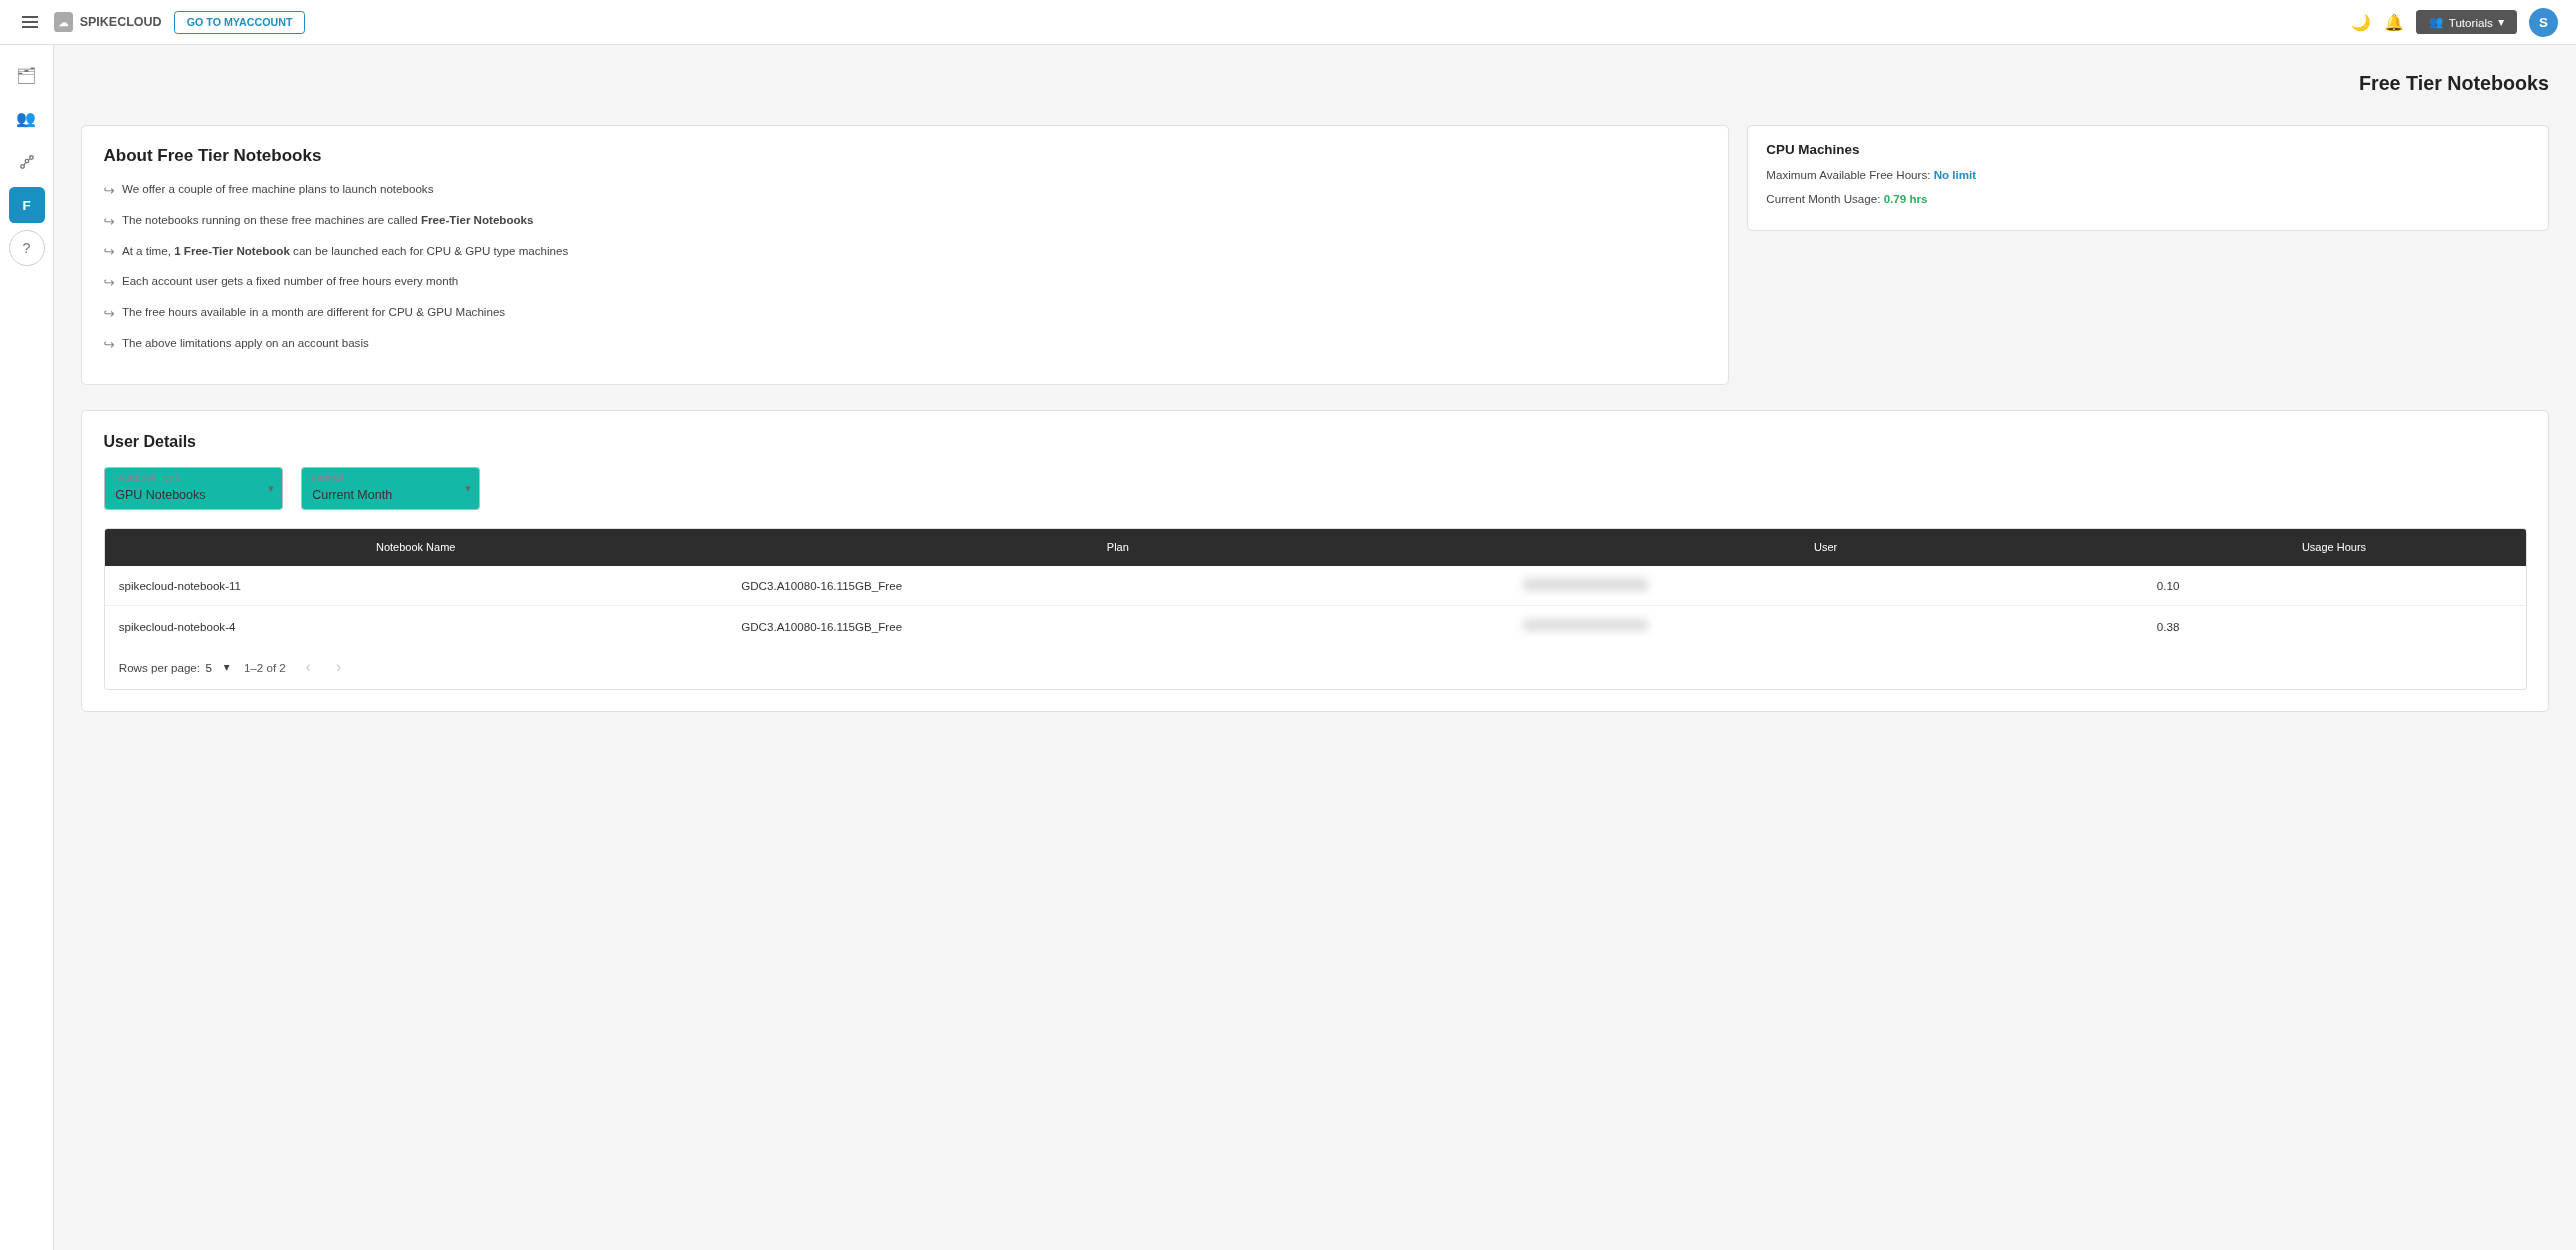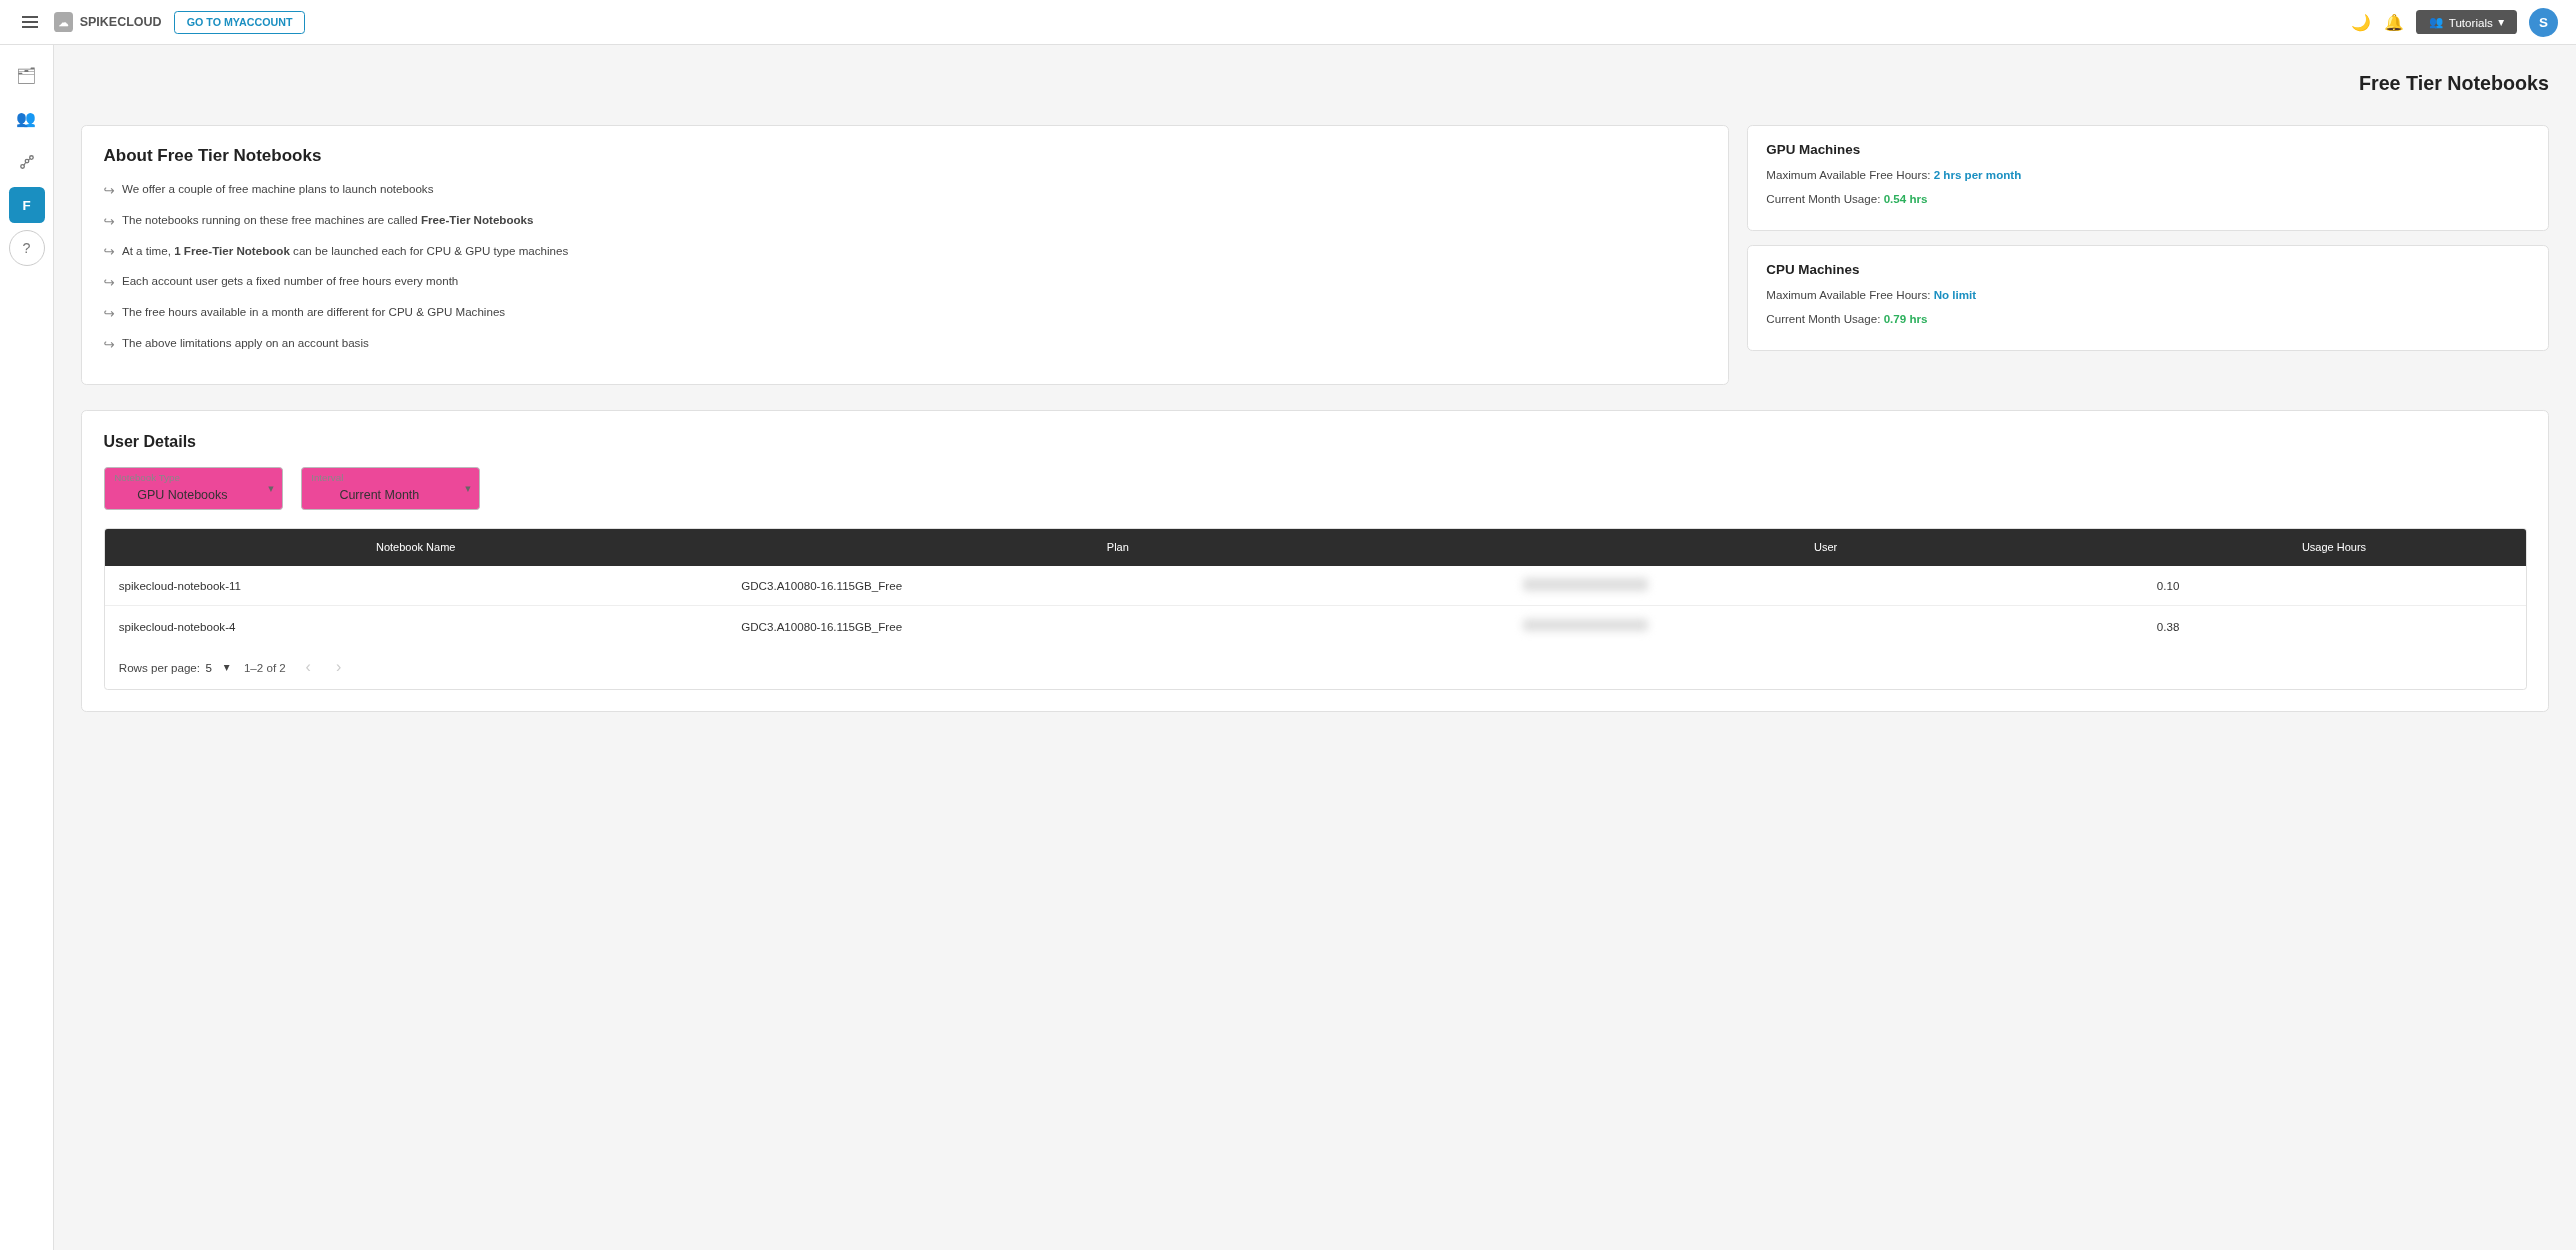--- a/index.html
+++ b/index.html
@@ -79,21 +79,21 @@
     .usage-section { background: #fff; border: 0.9px solid #e0e0e0; border-radius: 5.4px; padding: 21.5px; margin-bottom: 21.5px; }
     .usage-title { font-size: 16px; font-weight: 700; margin-bottom: 16px; color: #222; }
 
     .filters-row { display: flex; gap: 18px; margin-bottom: 18px; }
     .select-wrapper { position: relative; display: flex; flex-direction: column; }
     .select-label { font-size: 9.8px; color: #888; margin-bottom: 1.8px; position: absolute; top: 5.4px; left: 10.7px; z-index: 1; pointer-events: none; }
     .select-wrapper select {
       appearance: none; -webkit-appearance: none;
       border: 0.9px solid #bbb; border-radius: 3.6px;
       padding: 19.7px 32px 7.2px 10.7px; font-size: 12.5px; color: #333;
-      background: #ec4899; cursor: pointer; min-width: 179px; text-align: center;
+      background: #14b8a6; cursor: pointer; min-width: 179px;
     }
     .select-arrow {
       position: absolute; right: 9px; top: 50%; transform: translateY(-50%);
       pointer-events: none; color: #666; font-size: 10.7px;
     }
 
     
     .table-wrapper { border-radius: 3.6px; overflow: hidden; border: 0.9px solid #e0e0e0; }
     table { width: 100%; border-collapse: collapse; }
     thead tr { background: #2d2d2d; }
@@ -187,31 +187,20 @@
         <span class="bullet">↪</span>
         <span>The free hours available in a month are different for CPU &amp; GPU Machines</span>
       </div>
       <div class="info-item">
         <span class="bullet">↪</span>
         <span>The above limitations apply on an account basis</span>
       </div>
     </div>
 
     <div class="stats-col">
-      <div class="stat-card">
-        <h4>GPU Machines</h4>
-        <div class="stat-row">
-          <span>Maximum Available Free Hours:</span>
-          <span class="stat-val-blue">2 hrs per month</span>
-        </div>
-        <div class="stat-row">
-          <span>Current Month Usage:</span>
-          <span class="stat-val-green">0.54 hrs</span>
-        </div>
-      </div>
       <div class="stat-card">
         <h4>CPU Machines</h4>
         <div class="stat-row">
           <span>Maximum Available Free Hours:</span>
           <span class="stat-val-blue">No limit</span>
         </div>
         <div class="stat-row">
           <span>Current Month Usage:</span>
           <span class="stat-val-green">0.79 hrs</span>
         </div>

